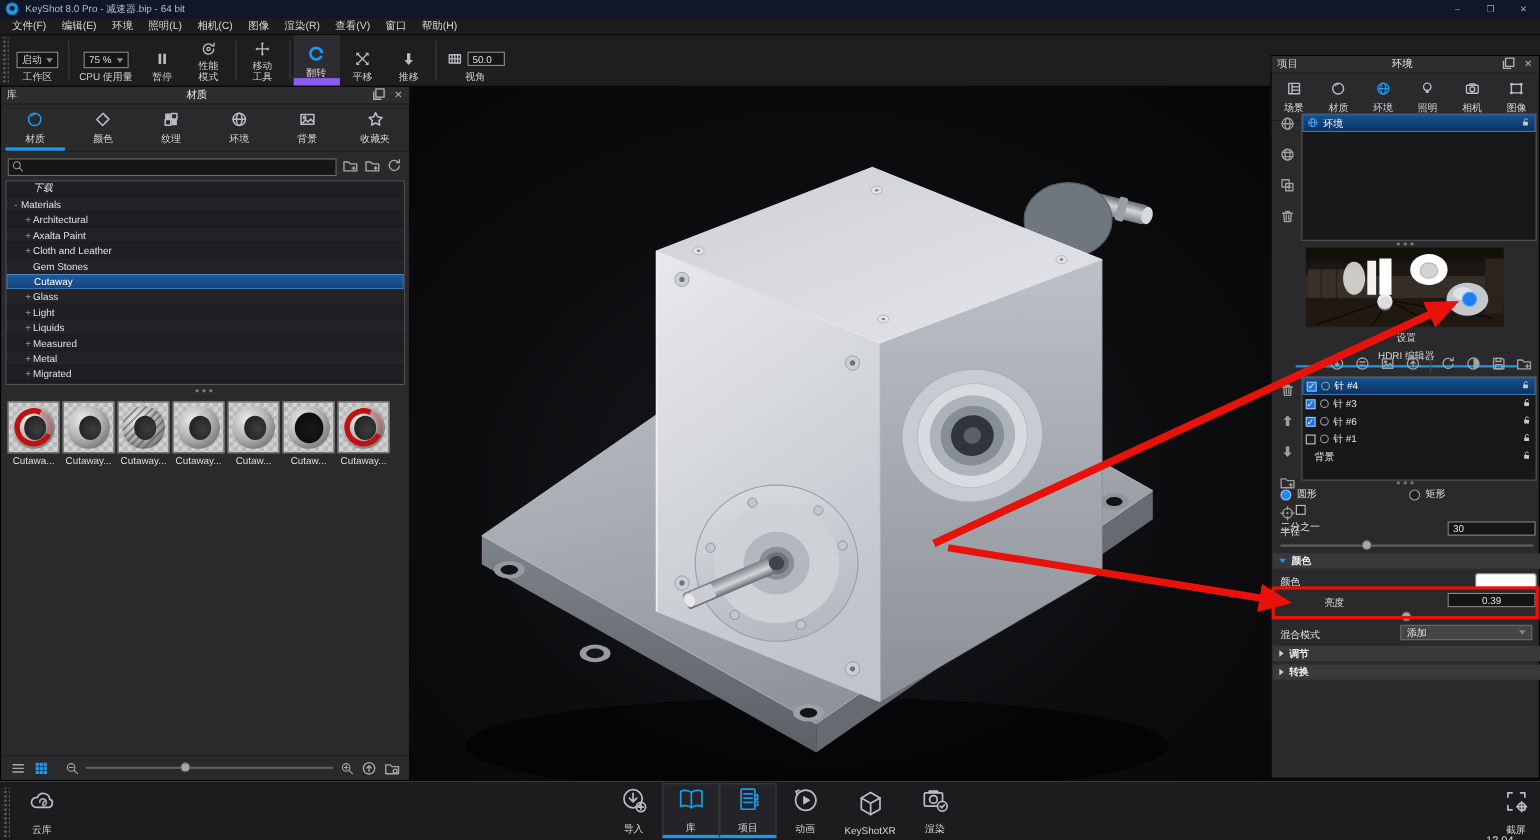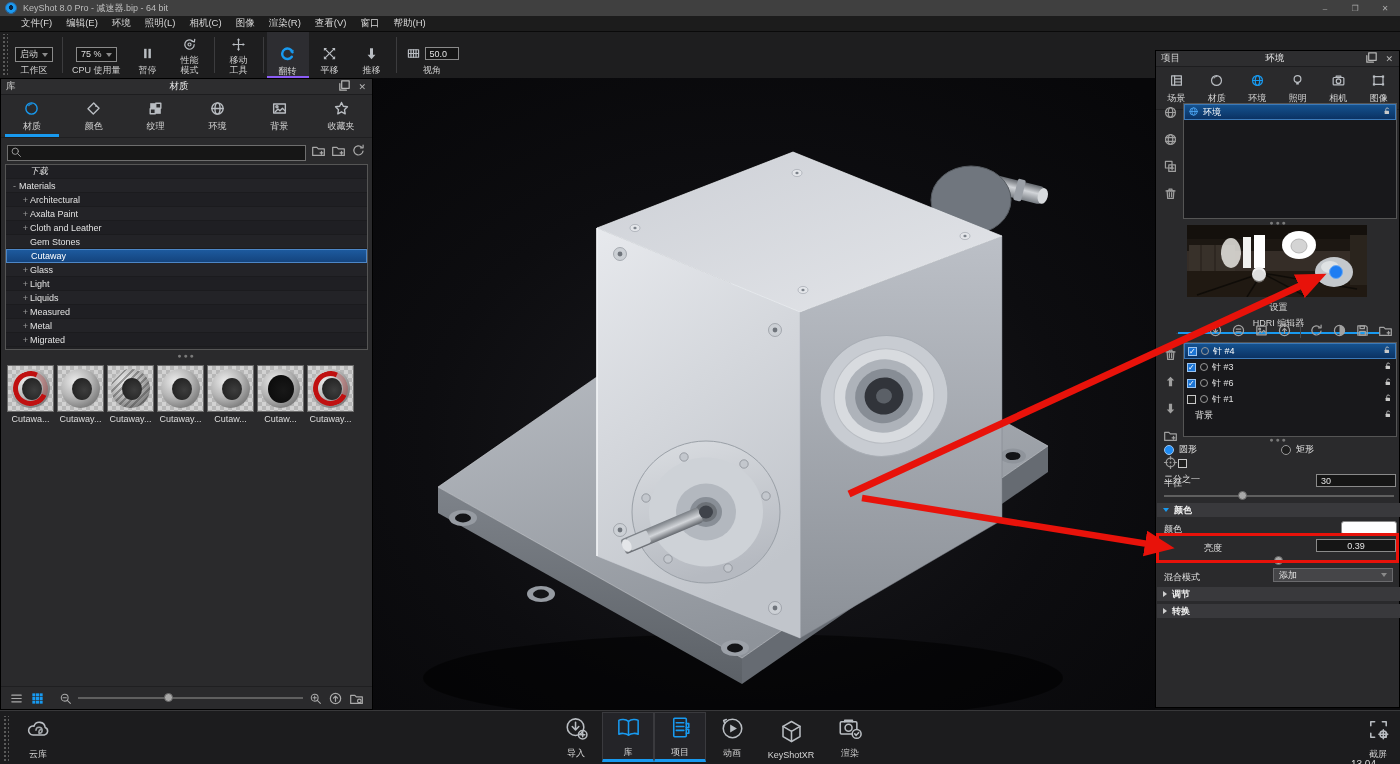--- a/index.html
+++ b/index.html
@@ -1,34 +1,34 @@
 <!DOCTYPE html>
 <html><head>
 <meta charset="utf-8">
 <style>
   html,body{margin:0;padding:0;background:#000;}
   #app{position:relative;width:1400px;height:764px;overflow:hidden;background:#0b0b0d;
        font-family:"Liberation Sans","DejaVu Sans",sans-serif;color:#cfcfcf;
        -webkit-font-smoothing:antialiased;}
   .abs{position:absolute;}
   
-  .titlebar{left:0;top:0;width:1400px;height:16px;background:#404040;display:flex;align-items:center;font-size:9px;color:#bdbdbd;}
+  .titlebar{left:0;top:0;width:1400px;height:16px;background:#0f172a;display:flex;align-items:center;font-size:9px;color:#bdbdbd;}
   .ks-logo{width:10px;height:10px;border-radius:50%;margin:0 6px 0 5px;
     background:radial-gradient(circle at 50% 45%,#0a2440 0 30%,#1b9af0 34% 70%,#0d3f6b 75%);border:1px solid #2a6fae;}
   .winbtns{margin-left:auto;display:flex;height:100%;}
   .winbtn{width:30px;display:flex;align-items:center;justify-content:center;font-size:8px;color:#aaa;}
   
   .menubar{left:0;top:16px;width:1400px;height:16px;background:#1c1c1c;border-bottom:1px solid #0a0a0a;
-    display:flex;align-items:center;padding-left:14px;box-sizing:border-box;}
+    display:flex;align-items:center;padding-left:4px;box-sizing:border-box;}
   .menuitem{padding:0 7px;font-size:9.5px;color:#d8d8d8;cursor:default;}
   
   .toolbar{left:0;top:32px;width:1400px;height:46px;background:#1e1e1f;display:flex;align-items:stretch;border-bottom:1px solid #000;}
   .grip{width:7px;align-self:stretch;background-image:radial-gradient(circle,#5a5a5a 1px,transparent 1.3px);background-size:4px 4px;background-position:1px 2px;margin:2px 1px;}
   .tbtn{display:flex;flex-direction:column;align-items:center;justify-content:flex-end;gap:3px;min-width:42px;padding:4px 6px 3px;box-sizing:border-box;position:relative;}
-  .tbtn.active{background:#2d2d31;border-bottom:2px solid #8b5cf6;padding-bottom:0;}
+  .tbtn.active{background:#2d2d31;border-bottom:7px solid #8b5cf6;padding-bottom:0;}
   .tbtn.active .ticon{color:#189af0;}
   .tlabel{font-size:9px;color:#cfcfcf;line-height:10px;text-align:center;white-space:pre-line;}
   .ticon{color:#b9bdc2;height:17px;display:flex;align-items:center;}
   .valuebox{background:#151515;border:1px solid #8a8a8a;color:#ddd;font-size:9px;height:13px;line-height:13px;padding:0 4px;display:flex;align-items:center;gap:4px;}
   .caret{width:0;height:0;border-left:3px solid transparent;border-right:3px solid transparent;border-top:4px solid #8a8a8a;display:inline-block;}
   .tsep{width:1px;background:#3c3c3e;margin:5px 3px;}
   .fovrow{display:flex;align-items:center;gap:4px;}
   input.field{background:#151515;border:1px solid #8a8a8a;color:#e2e2e2;font-size:9px;height:13px;padding:0 4px;box-sizing:border-box;font-family:inherit;}
   
   .panel{background:#2a2a2c;border:1px solid #000;box-sizing:border-box;}

